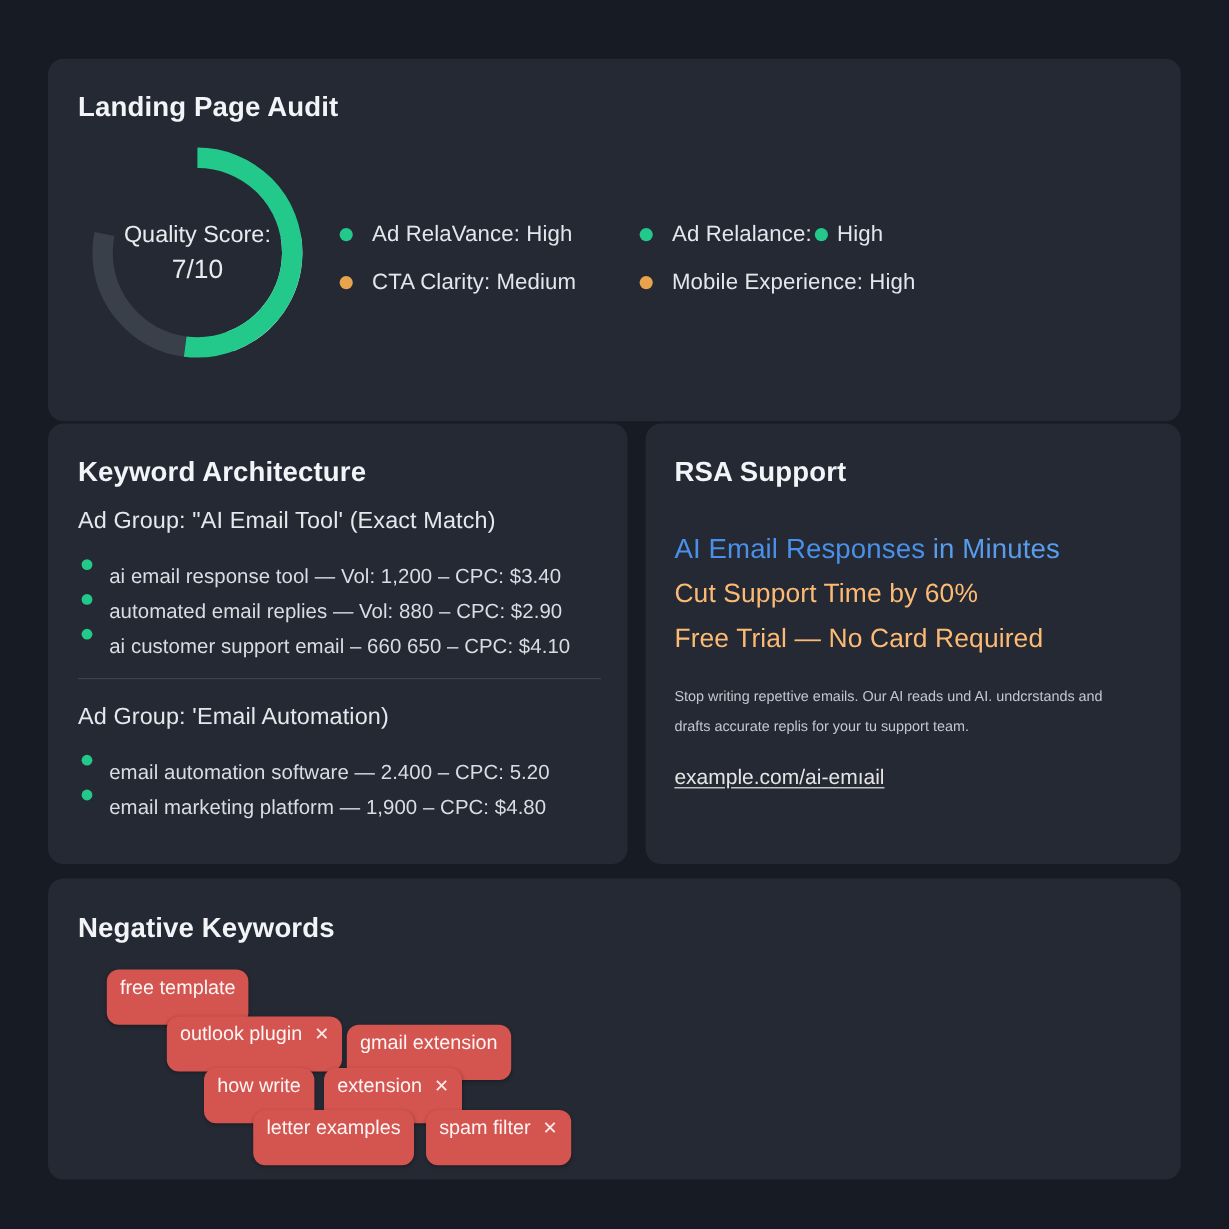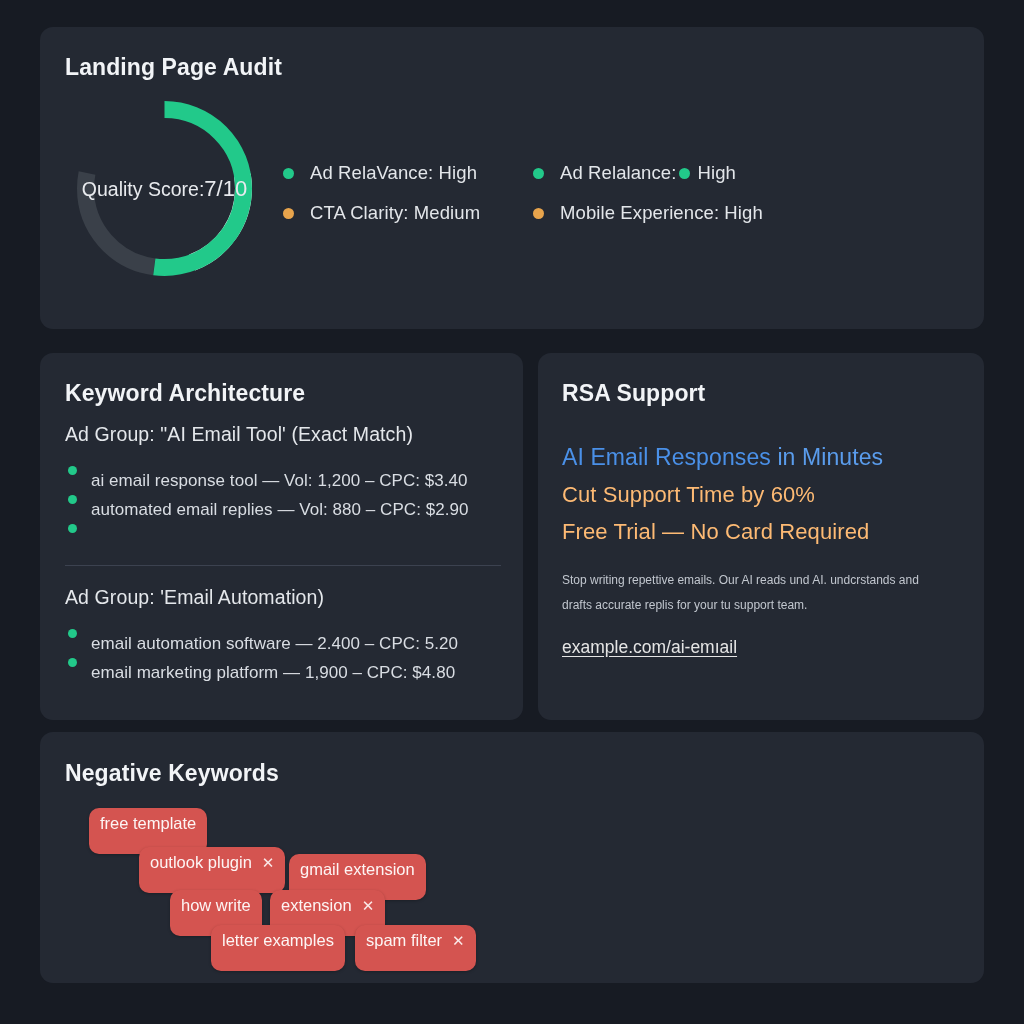--- a/index.html
+++ b/index.html
@@ -20,21 +20,21 @@
     background: #171b23;
   }
 
   .card {
     position: absolute;
     background: #242933;
     border-radius: 13px;
   }
 
   
-  #audit-card { left: 40px; top: 27px; width: 944px; height: 302px; }
+  #audit-card { left: 40px; top: 49px; width: 944px; height: 302px; }
 
   .card-title {
     position: absolute;
     color: #f2f4f7;
     font-size: 23px;
     font-weight: 600;
     letter-spacing: 0.1px;
   }
   #audit-card .card-title { left: 25px; top: 27px; }
 
@@ -45,21 +45,21 @@
     width: 183px;
     height: 183px;
   }
   .donut-svg { display: block; width: 183px; height: 183px; }
 
   .donut-label {
     position: absolute;
     left: 0; top: 0;
     width: 183px; height: 183px;
     display: flex;
-    flex-direction: row;
+    flex-direction: column;
     align-items: center;
     justify-content: center;
     pointer-events: none;
     text-align: center;
   }
   .donut-label .l1 {
     color: #e8eaee;
     font-size: 19.5px;
     line-height: 28px;
     white-space: nowrap;
@@ -262,20 +262,21 @@
           <li>
             <span class="dot dot-green"></span>
             <span class="kw-text">ai email response tool — Vol: 1,200 – CPC: $3.40</span>
           </li>
           <li>
             <span class="dot dot-green"></span>
             <span class="kw-text">automated email replies — Vol: 880 – CPC: $2.90</span>
           </li>
           <li>
             <span class="dot dot-green"></span>
+            <span class="kw-text">ai customer support email – 660 650 – CPC: $4.10</span>
           </li>
         </ul>
       </div>
 
       <div class="kw-divider"></div>
 
       <div>
         <div class="adgroup-head">Ad Group: 'Email Automation)</div>
         <ul class="kw-list">
           <li>

